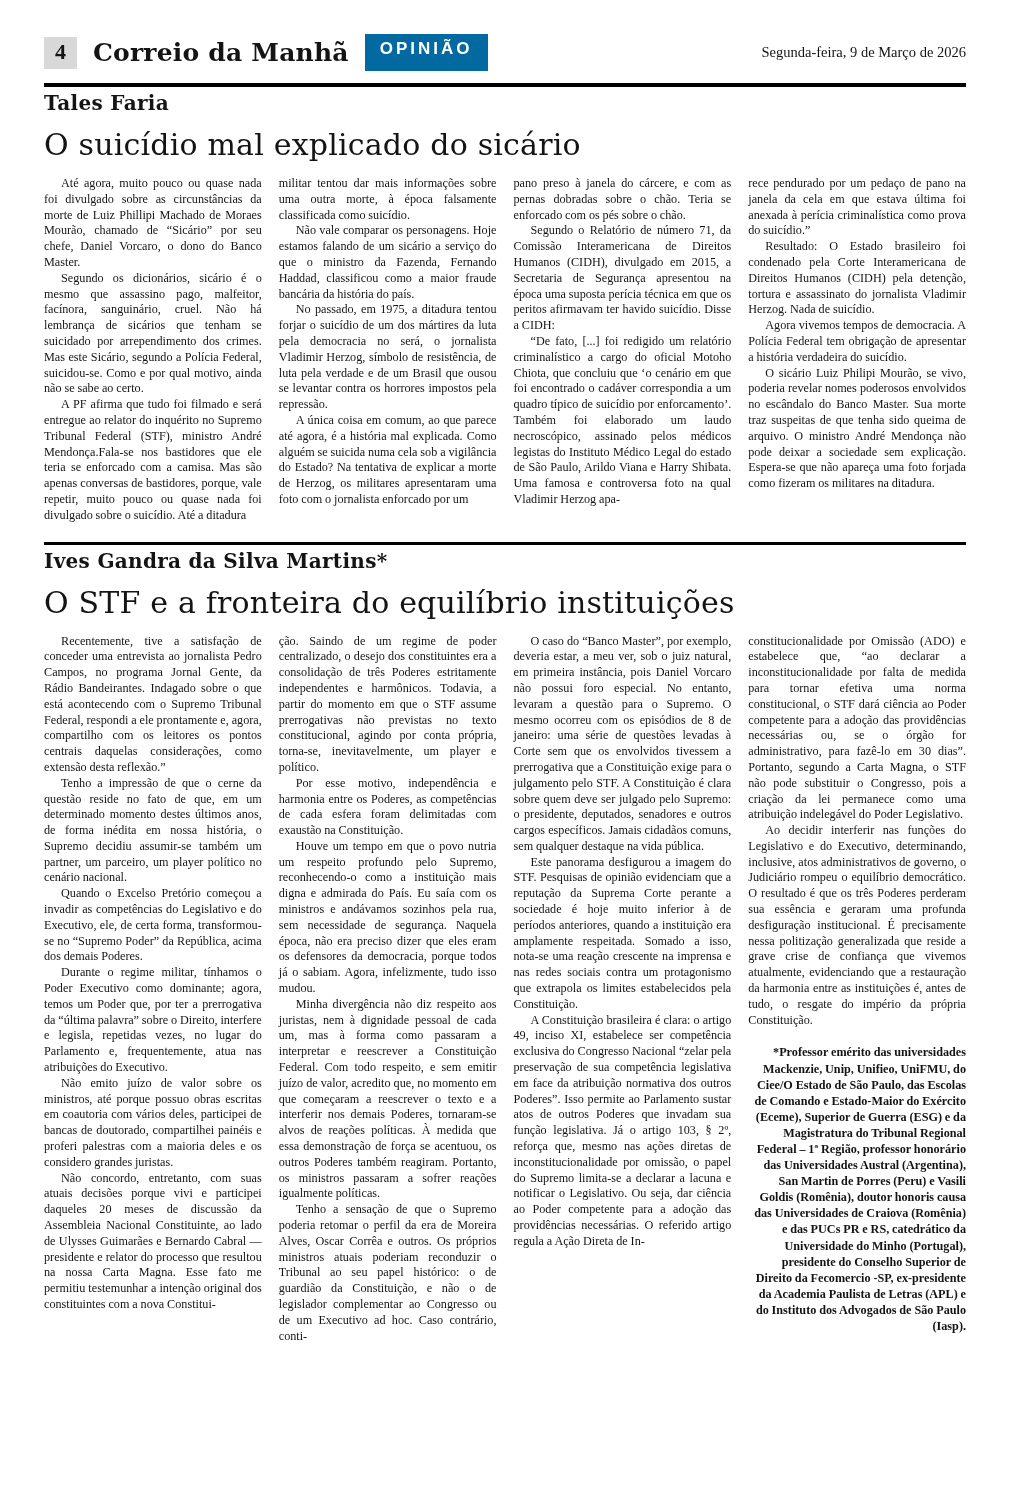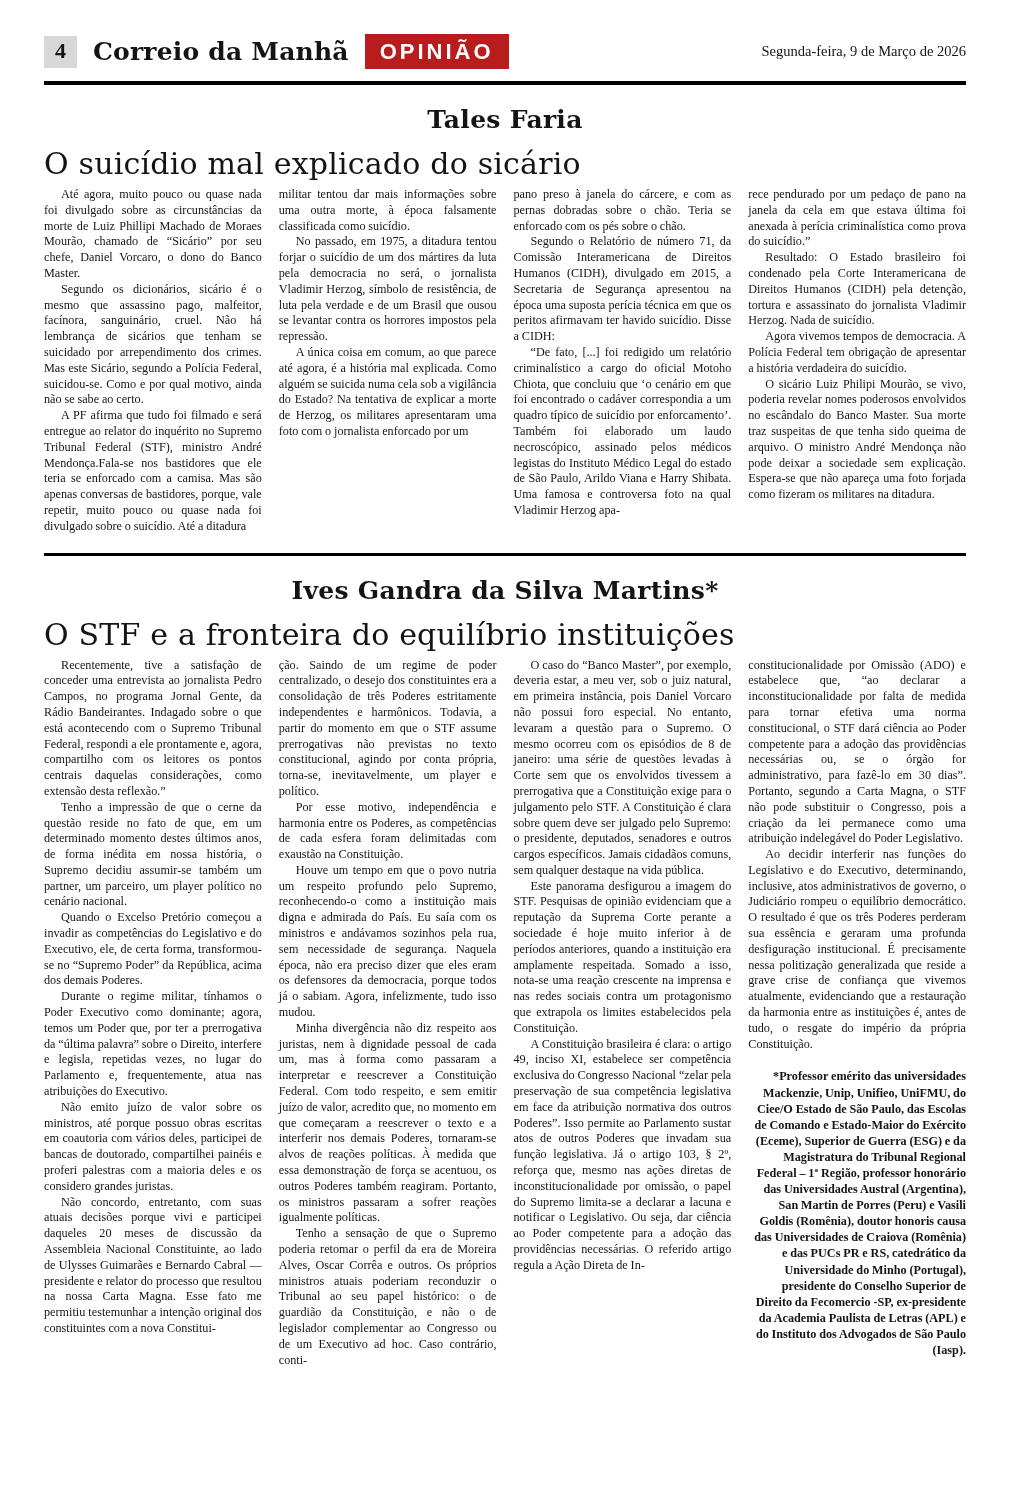--- a/index.html
+++ b/index.html
@@ -12,35 +12,35 @@
   .header { display:flex; align-items:center; gap:16px; }
   .page-number {
     background:#d8d8d8; font-weight:bold; font-size:22px; line-height:1;
     padding:4px 11px 6px; font-family:"Liberation Serif", serif;
   }
   .masthead {
     font-family:"DejaVu Serif", serif; font-weight:bold; font-size:25px;
     letter-spacing:0.2px; white-space:nowrap;
   }
   .section-badge {
-    background:#b91c1c; color:#fff; font-family:"Liberation Sans", sans-serif;
-    font-weight:bold; font-size:22px; letter-spacing:3px; padding:5px 15px 4px;
+    background:#0369a1; color:#fff; font-family:"Liberation Sans", sans-serif;
+    font-weight:bold; font-size:17px; letter-spacing:3px; padding:5px 15px 12px;
   }
   .date { margin-left:auto; font-size:14.5px; white-space:nowrap; }
   .rule { height:4px; background:#000; margin-top:12px; }
   .divider { height:3px; background:#000; margin-top:18px; }
   .author {
-    text-align:center; font-family:"DejaVu Serif", serif; font-size:25px;
-    font-weight:700; margin-top:20px; letter-spacing:0.3px;
+    text-align:left; font-family:"DejaVu Serif", serif; font-size:20px;
+    font-weight:700; margin-top:4px; letter-spacing:0.3px;
   }
   .headline {
     font-family:"DejaVu Serif", serif; font-size:30px;
     font-weight:400; margin-top:12px; letter-spacing:0.2px;
   }
-  .columns { display:flex; gap:17px; margin-top:6px; }
+  .columns { display:flex; gap:17px; margin-top:14px; }
   .col {
     flex:1 1 0; font-size:12.2px; line-height:1.295; text-align:justify;
     hyphens:auto; -webkit-hyphens:auto; word-spacing:-0.2px;
   }
   .col p { text-indent:17px; margin:0; }
   .col p.cont { text-indent:0; }
   .col p.footnote {
     font-weight:bold; text-align:right; text-indent:0; margin-top:16px;
     line-height:1.32;
   }
@@ -63,20 +63,21 @@
     <h2 class="author">Tales Faria</h2>
     <h1 class="headline">O suicídio mal explicado do sicário</h1>
     <div class="columns">
         <div class="col">
           <p>Até agora, muito pouco ou quase nada foi divulgado sobre as circunstâncias da morte de Luiz Phillipi Machado de Moraes Mourão, chamado de “Sicário” por seu chefe, Daniel Vorcaro, o dono do Banco Master.</p>
           <p>Segundo os dicionários, sicário é o mesmo que assassino pago, malfeitor, facínora, sanguinário, cruel. Não há lembrança de sicários que tenham se suicidado por arrependimento dos crimes. Mas este Sicário, segundo a Polícia Federal, suicidou-se. Como e por qual motivo, ainda não se sabe ao certo.</p>
           <p>A PF afirma que tudo foi filmado e será entregue ao relator do inquérito no Supremo Tribunal Federal (STF), ministro André Mendonça.Fala-se nos bastidores que ele teria se enforcado com a camisa. Mas são apenas conversas de bastidores, porque, vale repetir, muito pouco ou quase nada foi divulgado sobre o suicídio. Até a ditadura</p>
         </div>
         <div class="col">
           <p class="cont">militar tentou dar mais informações sobre uma outra morte, à época falsamente classificada como suicídio.</p>
+          <p>Não vale comparar os personagens. Hoje estamos falando de um sicário a serviço do que o ministro da Fazenda, Fernando Haddad, classificou como a maior fraude bancária da história do país.</p>
           <p>No passado, em 1975, a ditadura tentou forjar o suicídio de um dos mártires da luta pela democracia no será, o jornalista Vladimir Herzog, símbolo de resistência, de luta pela verdade e de um Brasil que ousou se levantar contra os horrores impostos pela repressão.</p>
           <p>A única coisa em comum, ao que parece até agora, é a história mal explicada. Como alguém se suicida numa cela sob a vigilância do Estado? Na tentativa de explicar a morte de Herzog, os militares apresentaram uma foto com o jornalista enforcado por um</p>
         </div>
         <div class="col">
           <p class="cont">pano preso à janela do cárcere, e com as pernas dobradas sobre o chão. Teria se enforcado com os pés sobre o chão.</p>
           <p>Segundo o Relatório de número 71, da Comissão Interamericana de Direitos Humanos (CIDH), divulgado em 2015, a Secretaria de Segurança apresentou na época uma suposta perícia técnica em que os peritos afirmavam ter havido suicídio. Disse a CIDH:</p>
           <p>“De fato, [...] foi redigido um relatório criminalístico a cargo do oficial Motoho Chiota, que concluiu que ‘o cenário em que foi encontrado o cadáver correspondia a um quadro típico de suicídio por enforcamento’. Também foi elaborado um laudo necroscópico, assinado pelos médicos legistas do Instituto Médico Legal do estado de São Paulo, Arildo Viana e Harry Shibata. Uma famosa e controversa foto na qual Vladimir Herzog apa-</p>
         </div>
         <div class="col">
           <p class="cont">rece pendurado por um pedaço de pano na janela da cela em que estava última foi anexada à perícia criminalística como prova do suicídio.”</p>

